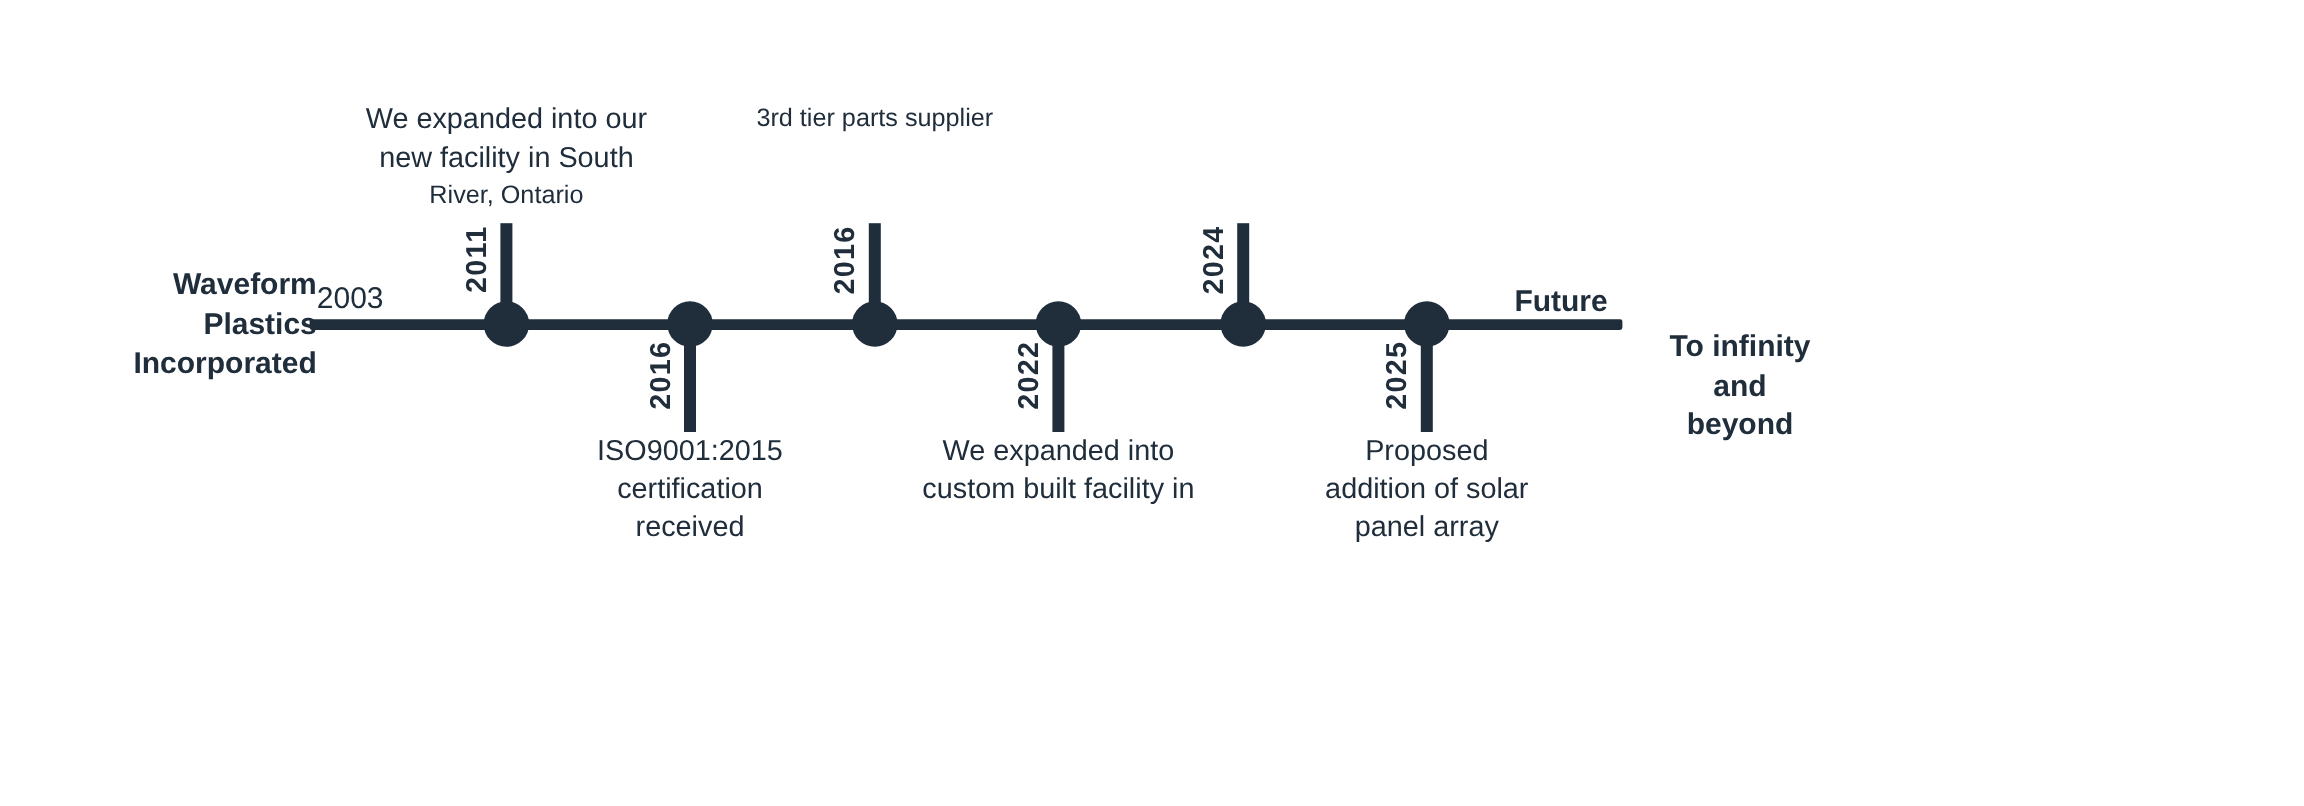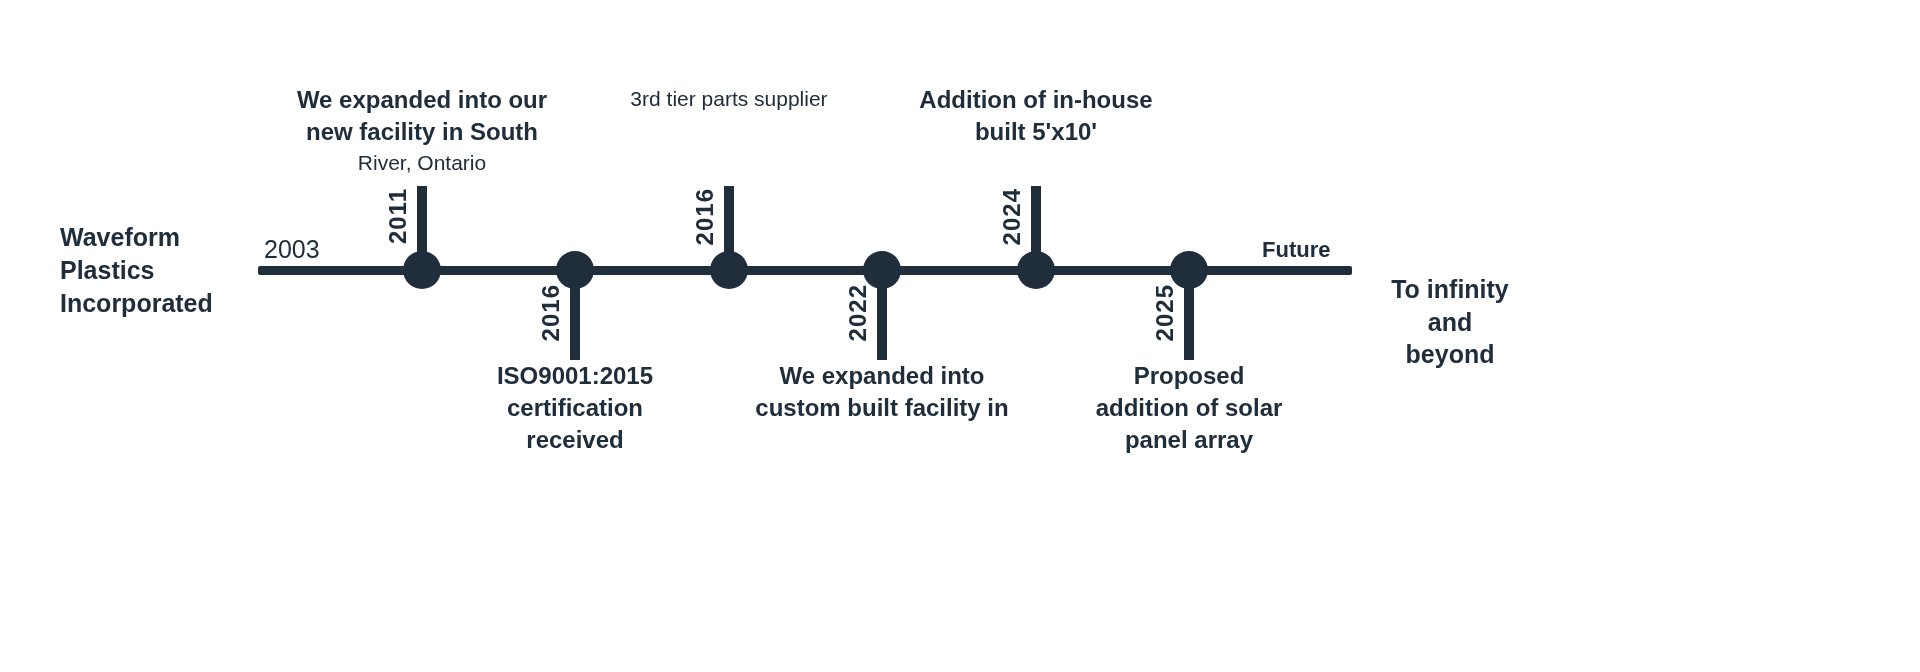--- a/index.html
+++ b/index.html
@@ -31,21 +31,21 @@
     background:var(--ink);
     border-radius:2px;
   }
 
   
   .left-title{
     position:absolute;
     left:60px;
     top:221px;
     width:204px;
-    text-align:left;
+    text-align:right;
     font-size:25px;
     font-weight:600;
     line-height:1.32;
     white-space:pre-line;
   }
   .right-title{
     position:absolute;
     left:1382px;
     top:225px;
     width:136px;
@@ -60,21 +60,21 @@
     position:absolute;
     left:264px;
     top:235px;
     font-size:25px;
     font-weight:400;
   }
   .end-label{
     position:absolute;
     left:1262px;
     top:237px;
-    font-size:22px;
+    font-size:25px;
     font-weight:600;
   }
 
   
   .event{
     position:absolute;
     top:0;
     width:0;
     height:672px;
   }
@@ -113,21 +113,21 @@
     left:-155px;
     width:310px;
     text-align:center;
     color:var(--ink);
   }
   .event.up .event-text{ top:84px; }
   .event.down .event-text{ top:360px; }
 
   .event-title{
     font-size:24px;
-    font-weight:700;
+    font-weight:400;
     line-height:1.33;
     white-space:pre-line;
   }
   .event-sub{
     font-size:21px;
     font-weight:400;
     line-height:1.4;
     white-space:pre-line;
   }
 </style>
@@ -184,22 +184,20 @@
       <div class="event-title">We expanded into
 custom built facility in</div>
     </div>
     <div class="year-label">2022</div>
     <div class="connector"></div>
     <div class="node"></div>
   </div>
 
   <div class="event up" style="left:1036px">
     <div class="event-text">
-      <div class="event-title">Addition of in-house
-built 5'x10'</div>
     </div>
     <div class="year-label">2024</div>
     <div class="connector"></div>
     <div class="node"></div>
   </div>
 
   <div class="event down" style="left:1189px">
     <div class="event-text">
       <div class="event-title">Proposed
 addition of solar

